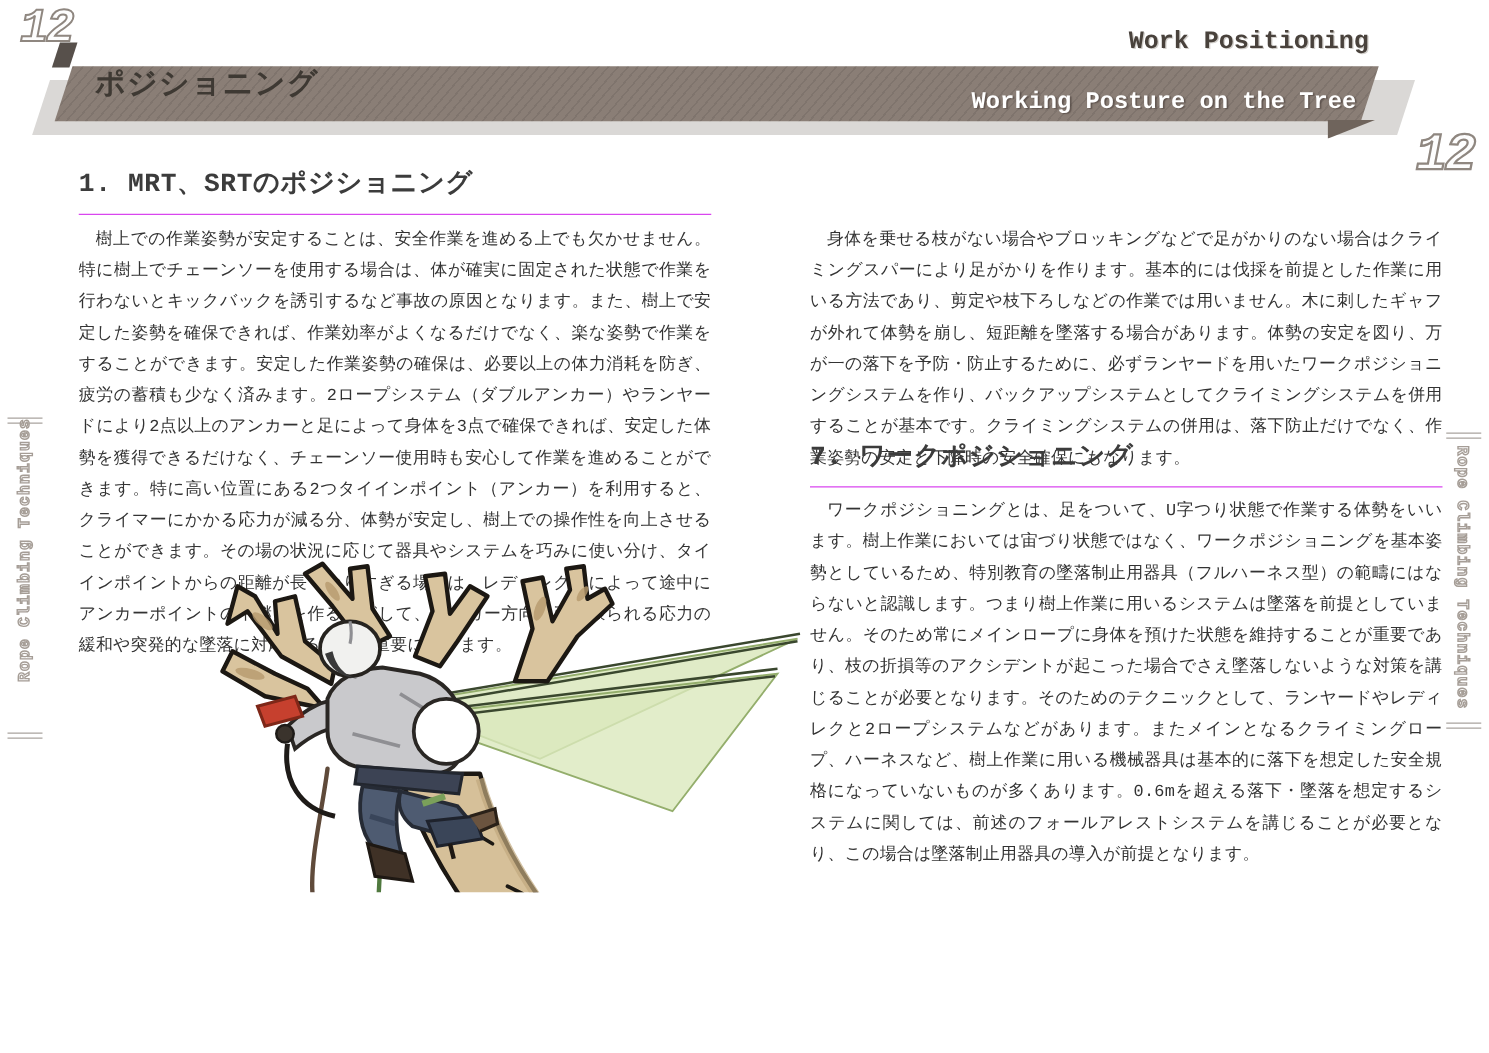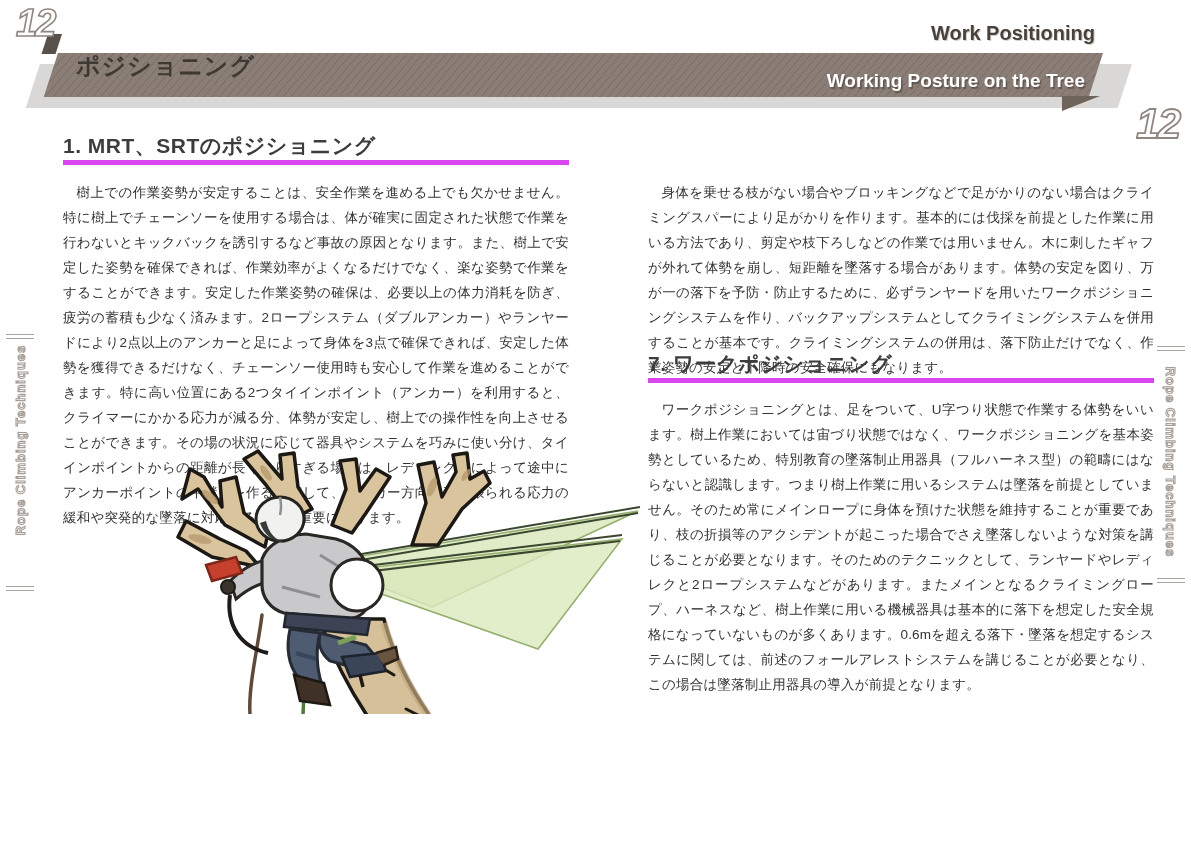--- a/index.html
+++ b/index.html
@@ -1,18 +1,18 @@
 <!DOCTYPE html>
 <html><head>
 <meta charset="utf-8">
 <style>
   html,body{margin:0;padding:0;background:#fff;}
   #spread{
     position:relative;width:1191px;height:714px;background:#ffffff;
-    font-family:Liberation Sans, sans-serif;overflow:hidden;
+    font-family:Liberation Mono, monospace;overflow:hidden;
   }
   
   .chapter-num-left{
     position:absolute;left:16px;top:2px;font-size:38px;font-weight:bold;font-style:italic;
     color:#fdfdfd;-webkit-text-stroke:1.6px #8f8780;letter-spacing:-2px;z-index:5;
   }
   .chapter-num-tail{
     position:absolute;left:48px;top:34px;width:14px;height:20px;background:#57504b;
     transform:skewX(-18deg);transform-origin:top left;z-index:4;
   }
@@ -46,21 +46,21 @@
     text-shadow:1.5px 1.5px 1px rgba(60,50,45,.5);z-index:3;
   }
   .chapter-num-right{
     position:absolute;right:12px;top:100px;font-size:42px;font-weight:bold;font-style:italic;
     color:#fdfdfd;-webkit-text-stroke:1.8px #8f8780;letter-spacing:-2px;z-index:3;
   }
   
   .col{position:absolute;width:506px;}
   .section-heading{
     font-size:21px;font-weight:bold;color:#3c3c3c;letter-spacing:.5px;
-    border-bottom:5px solid #d946ef;
+    padding-bottom:11px;border-bottom:1px solid #d946ef;
   }
   .body-text{
     font-size:13.5px;line-height:25px;color:#333;text-align:justify;
     text-indent:1em;letter-spacing:.2px;
   }
   
   .rail-rule{position:absolute;height:1px;background:#a9a49f;width:28px;}
   .rail-text{
     position:absolute;white-space:nowrap;font-size:13px;font-weight:bold;letter-spacing:1px;
     color:#ffffff;-webkit-text-stroke:1.1px #a59d96;

